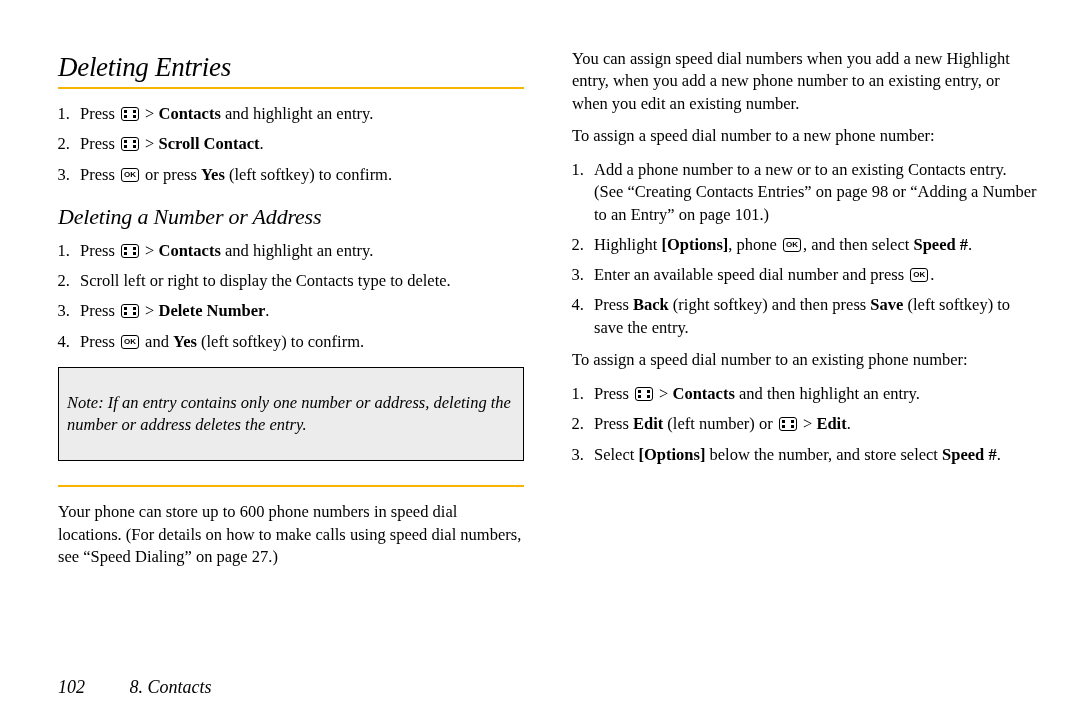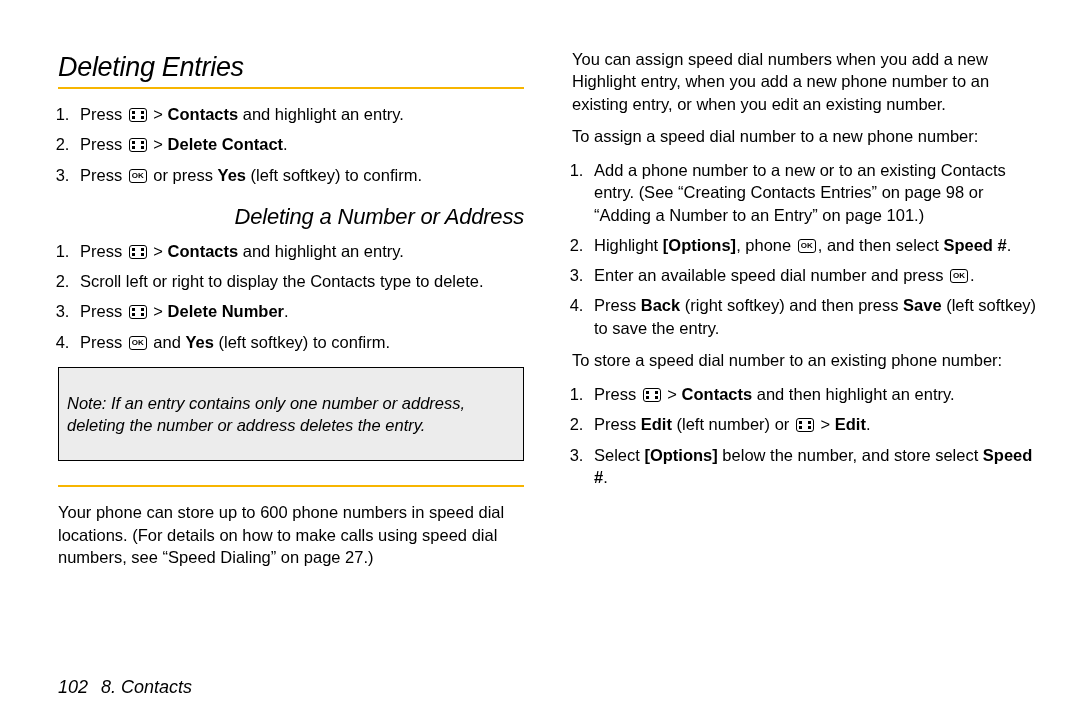--- a/index.html
+++ b/index.html
@@ -1,38 +1,38 @@
 <!DOCTYPE html>
 <html><head>
 <meta charset="utf-8">
 <style>
 html,body{margin:0;padding:0;background:#fff;}
 .page{
   width:1080px;height:720px;
   box-sizing:border-box;
   padding:48px 42px 0 58px;
   display:flex;flex-direction:column;
-  font-family:Liberation Sans, sans-serif;
+  font-family:Liberation Serif, serif;
   color:#000;position:relative;
 }
 .cols{flex:1;display:flex;gap:48px;}
 .col{flex:1;min-width:0;}
 h2.section{
   font-style:italic;
   font-weight:400;
   font-size:27px;
   margin:4px 0 4px 0;
   letter-spacing:-0.3px;
 }
 hr.rule{
   border:none;height:2px;background:#f7b500;margin:4px 0 14px 0;
 }
 h3.sub{
   font-style:italic;font-weight:400;font-size:22px;
-  margin:18px 0 10px 0;letter-spacing:-0.2px;text-align:right;
+  margin:18px 0 10px 0;letter-spacing:-0.2px;
 }
 p, li, .note-box{
   font-size:16.5px;line-height:1.35;margin:0 0 10px 0;
 }
 ol{padding-left:16px;margin:4px 0 10px 0;}
 ol>li{padding-left:6px;margin-bottom:8px;}
 .b{font-weight:700;}
 .kbd{
   display:inline-block;
   width:18px;height:14px;
@@ -63,38 +63,38 @@
   padding:24px 8px;
   font-style:italic;
   margin:14px 0 24px 0;
 }
 .note-box .nl{font-style:italic;font-weight:400;}
 .lead{margin:2px 0 12px 0;}
 .footer{
   position:absolute;left:58px;bottom:22px;
   font-style:italic;font-size:18px;font-weight:400;
 }
-.footer .pg{font-style:italic;margin-right:8px;}
+.footer .pg{font-style:italic;margin-right:40px;}
 </style>
 </head>
 <body>
 
 <div class="page">
   <div class="cols">
 
     <div class="col">
       <h2 class="section">Deleting Entries</h2>
       <hr class="rule">
 
       <ol>
         <li>
           <span>Press </span><span class="kbd menu"></span><span> &gt; </span><span class="b">Contacts</span><span> and highlight an entry.</span>
         </li>
         <li>
-          <span>Press </span><span class="kbd menu"></span><span> &gt; </span><span class="b">Delete Contact</span><span>.</span>
+          <span>Press </span><span class="kbd menu"></span><span> &gt; </span><span class="b">Scroll Contact</span><span>.</span>
         </li>
         <li>
           <span>Press </span><span class="kbd ok"></span><span> or press </span><span class="b">Yes</span><span> (left softkey) to confirm.</span>
         </li>
       </ol>
 
       <h3 class="sub">Deleting a Number or Address</h3>
 
       <ol>
         <li>
@@ -130,21 +130,21 @@
           <span>Highlight </span><span class="b">[Options]</span><span>, phone </span><span class="kbd ok"></span><span>, and then select </span><span class="b">Speed #</span><span>.</span>
         </li>
         <li>
           <span>Enter an available speed dial number and press </span><span class="kbd ok"></span><span>.</span>
         </li>
         <li>
           <span>Press </span><span class="b">Back</span><span> (right softkey) and then press </span><span class="b">Save</span><span> (left softkey) to save the entry.</span>
         </li>
       </ol>
 
-      <p class="lead">To store a speed dial number to an existing phone number:</p>
+      <p class="lead">To assign a speed dial number to an existing phone number:</p>
 
       <ol>
         <li>
           <span>Press </span><span class="kbd menu"></span><span> &gt; </span><span class="b">Contacts</span><span> and then highlight an entry.</span>
         </li>
         <li>
           <span>Press </span><span class="b">Edit</span><span> (left number) or </span><span class="kbd menu"></span><span> &gt; </span><span class="b">Edit</span><span>.</span>
         </li>
         <li>
           <span>Select </span><span class="b">[Options]</span><span> below the number, and store select </span><span class="b">Speed #</span><span>.</span>

